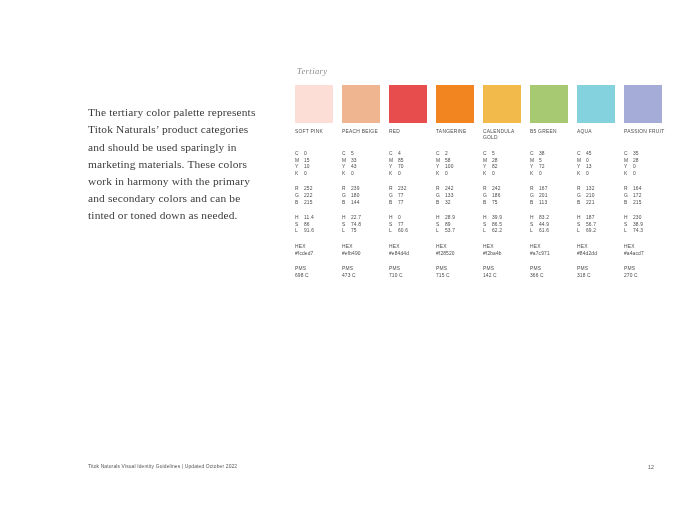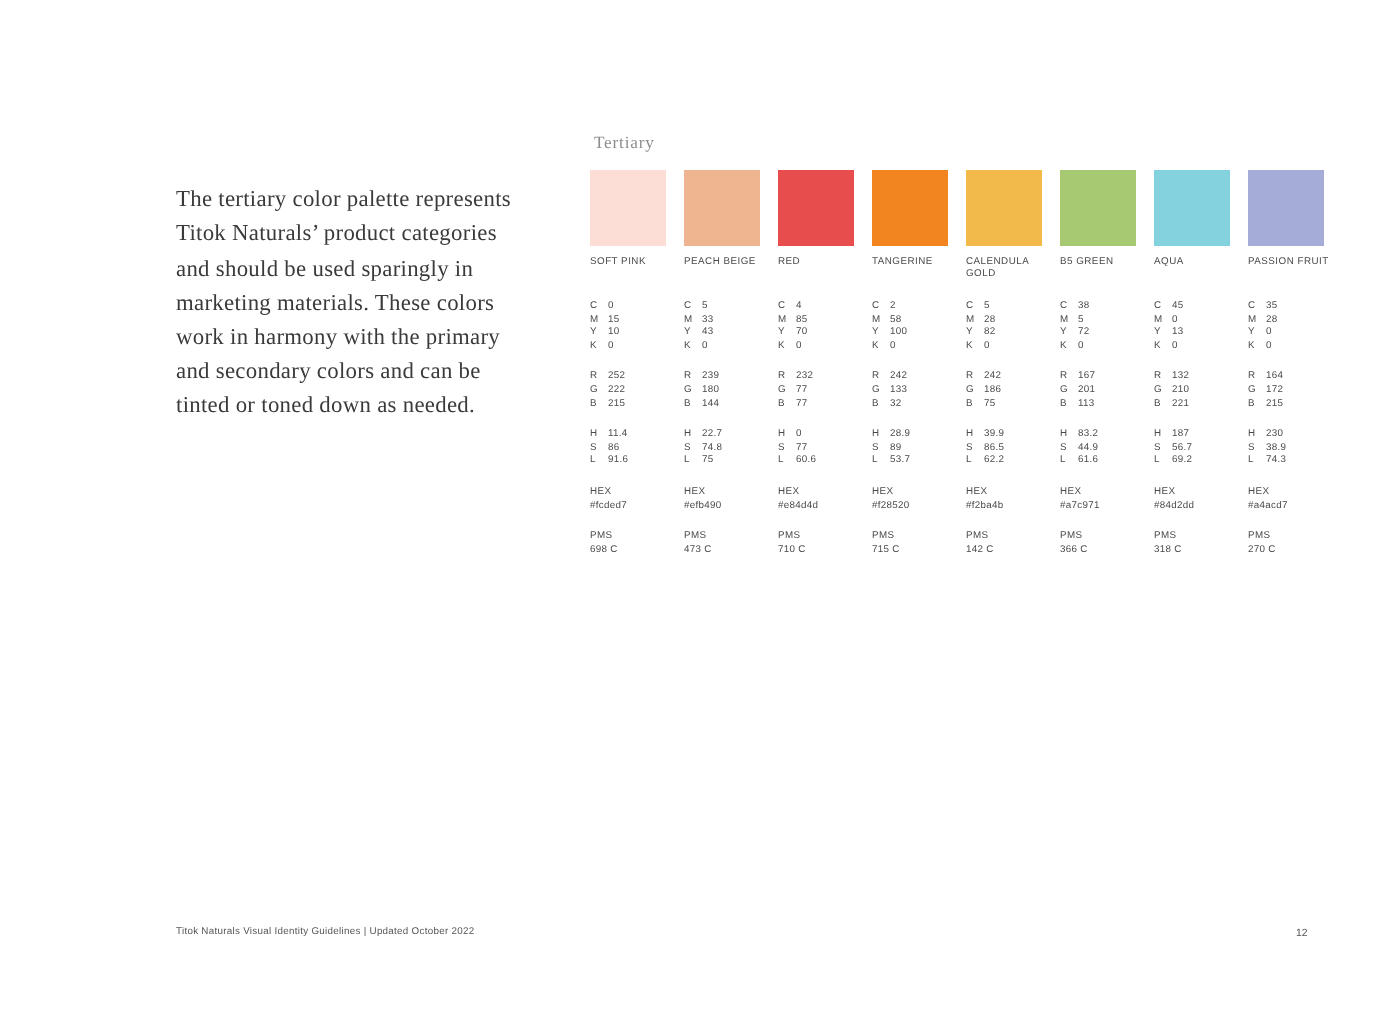--- a/index.html
+++ b/index.html
@@ -19,38 +19,39 @@
     position: absolute;
     left: 0; top: 0;
     width: 690px;
     height: 518px;
   }
 
   
   .intro {
     position: absolute;
     left: 88px;
-    top: 81px;
+    top: 93px;
     width: 176px;
     font-family: "Liberation Serif", serif;
     font-size: 11.4px;
     line-height: 17.1px;
     color: #3a3a3a;
     letter-spacing: 0.15px;
   }
 
   
   .palette {
     position: absolute;
     left: 295px;
     top: 66px;
     width: 365px;
   }
   .section-label {
     font-family: "Liberation Serif", serif;
+    font-style: italic;
     font-size: 8.6px;
     color: #8d8d8d;
     letter-spacing: 0.4px;
     margin: 0 0 9px 2px;
   }
 
   .swatch-row {
     display: flex;
     gap: 0px;
   }

